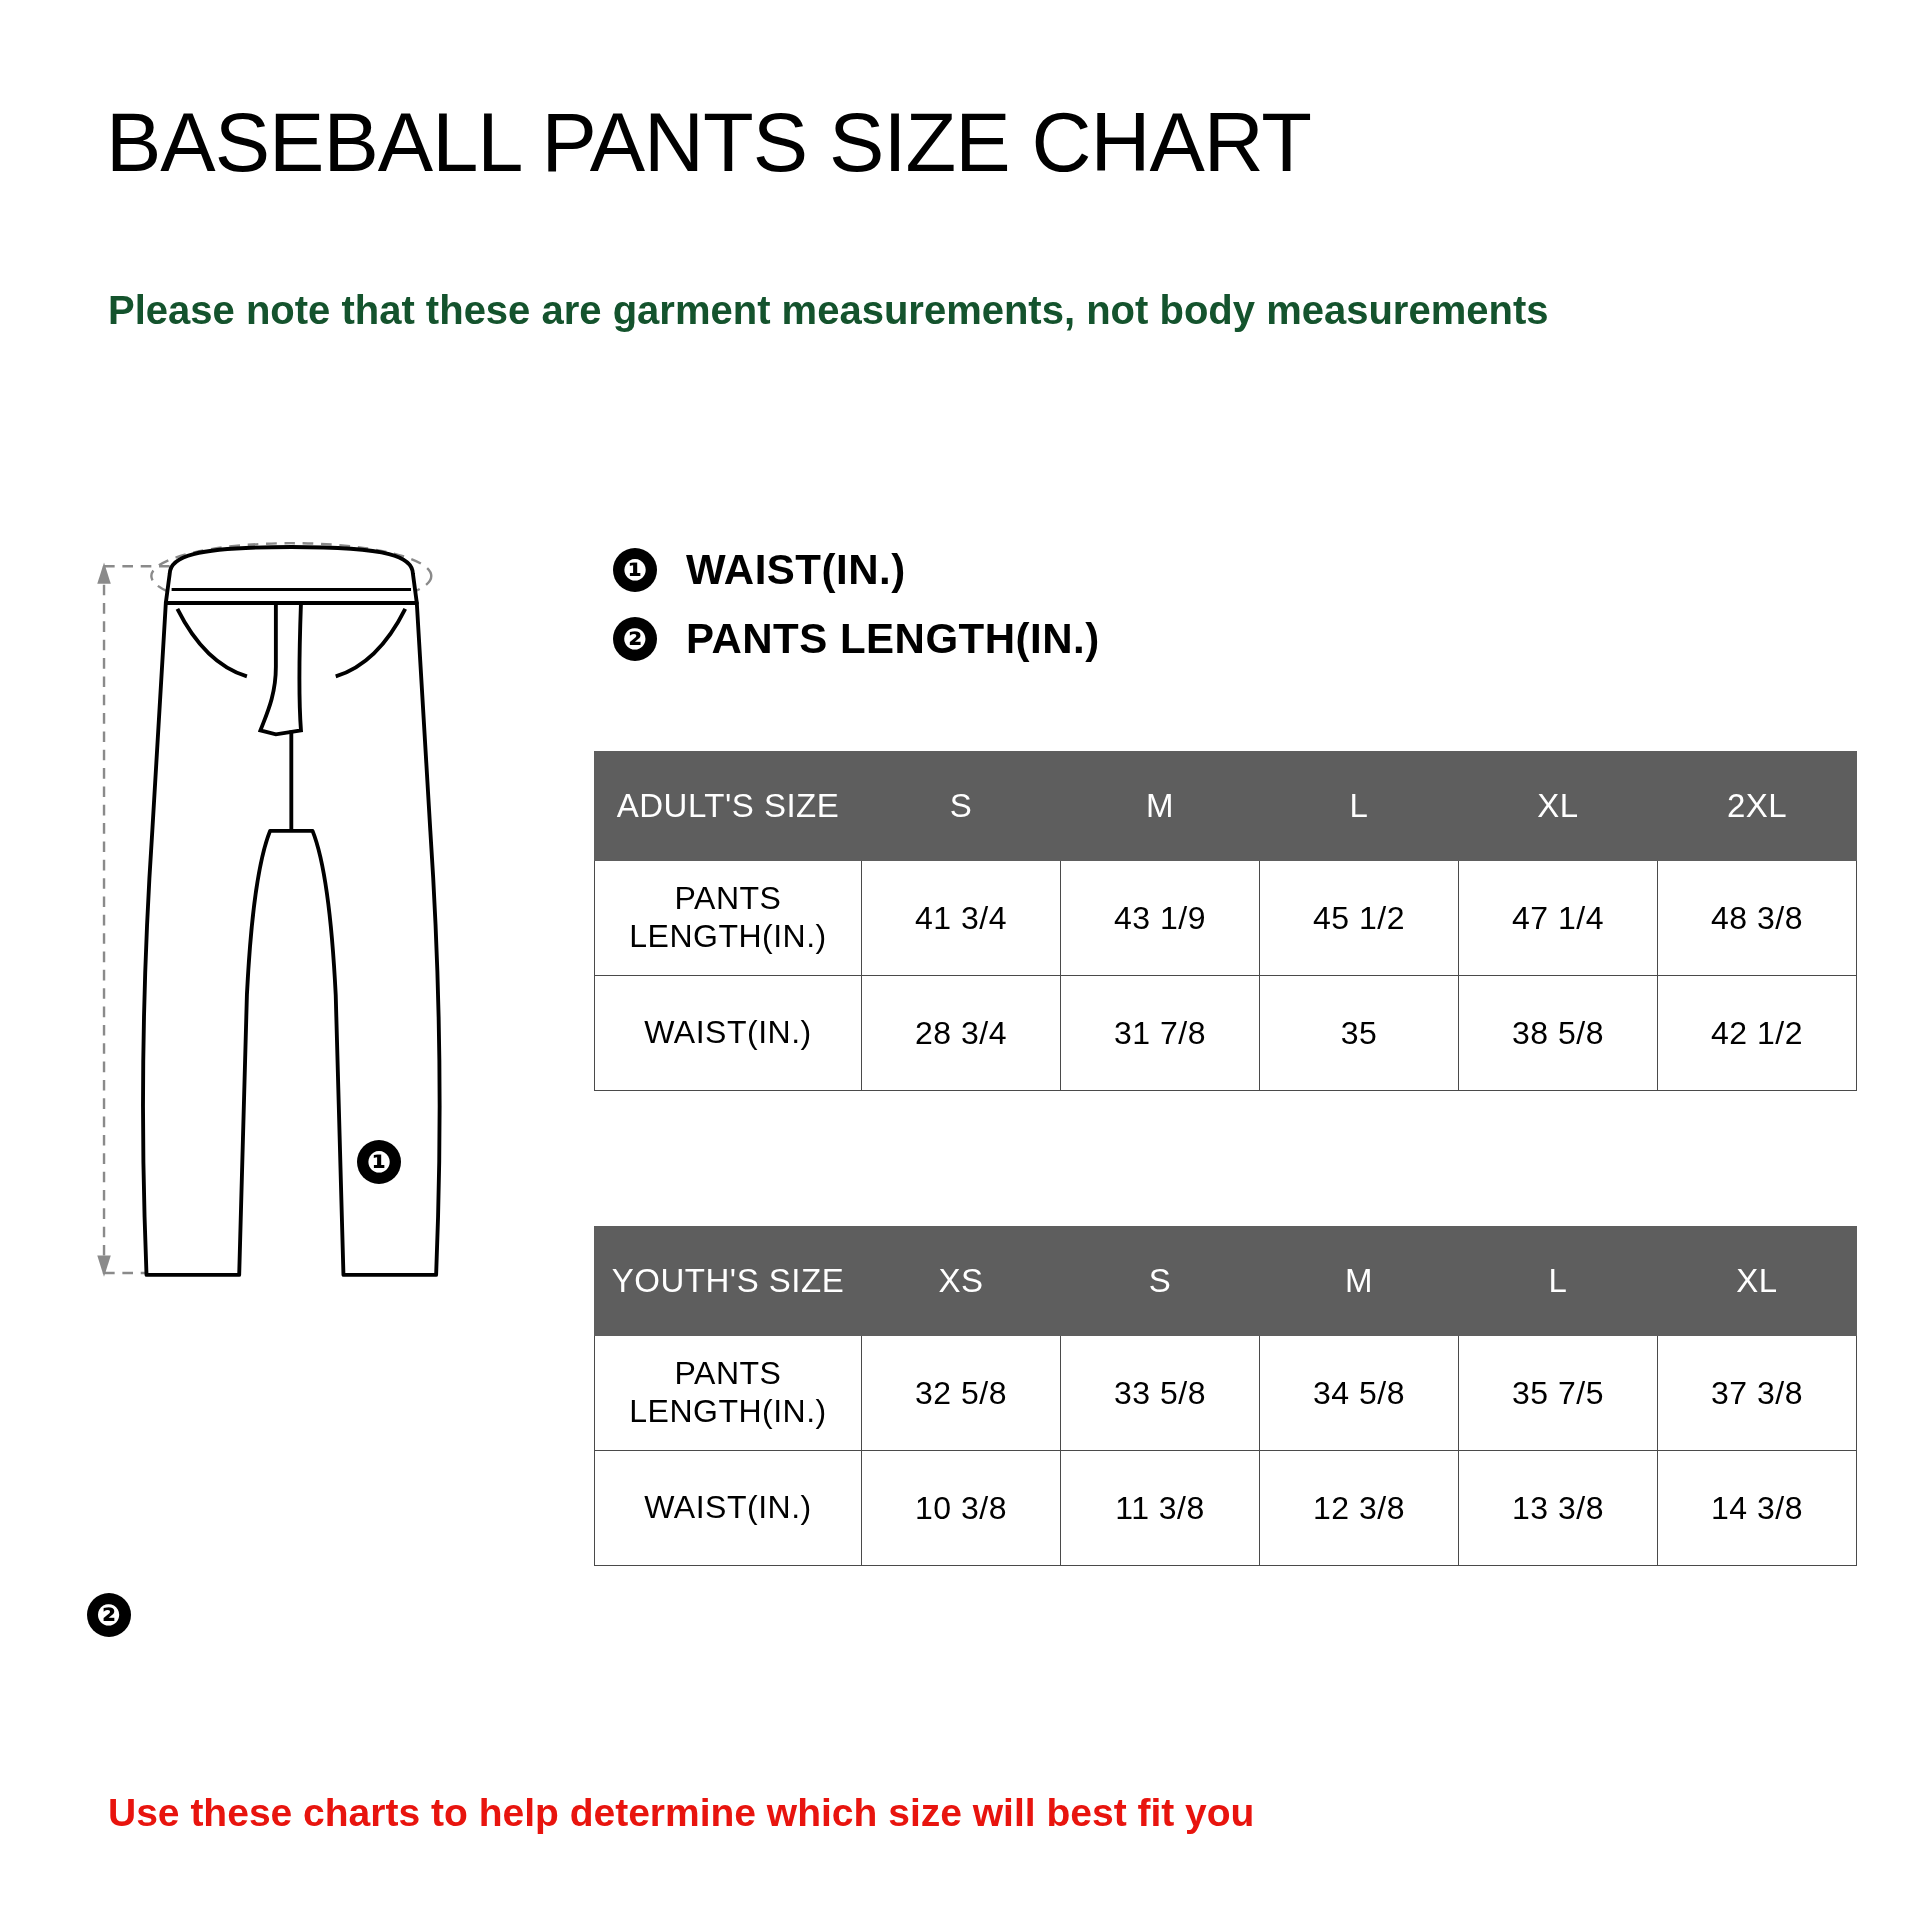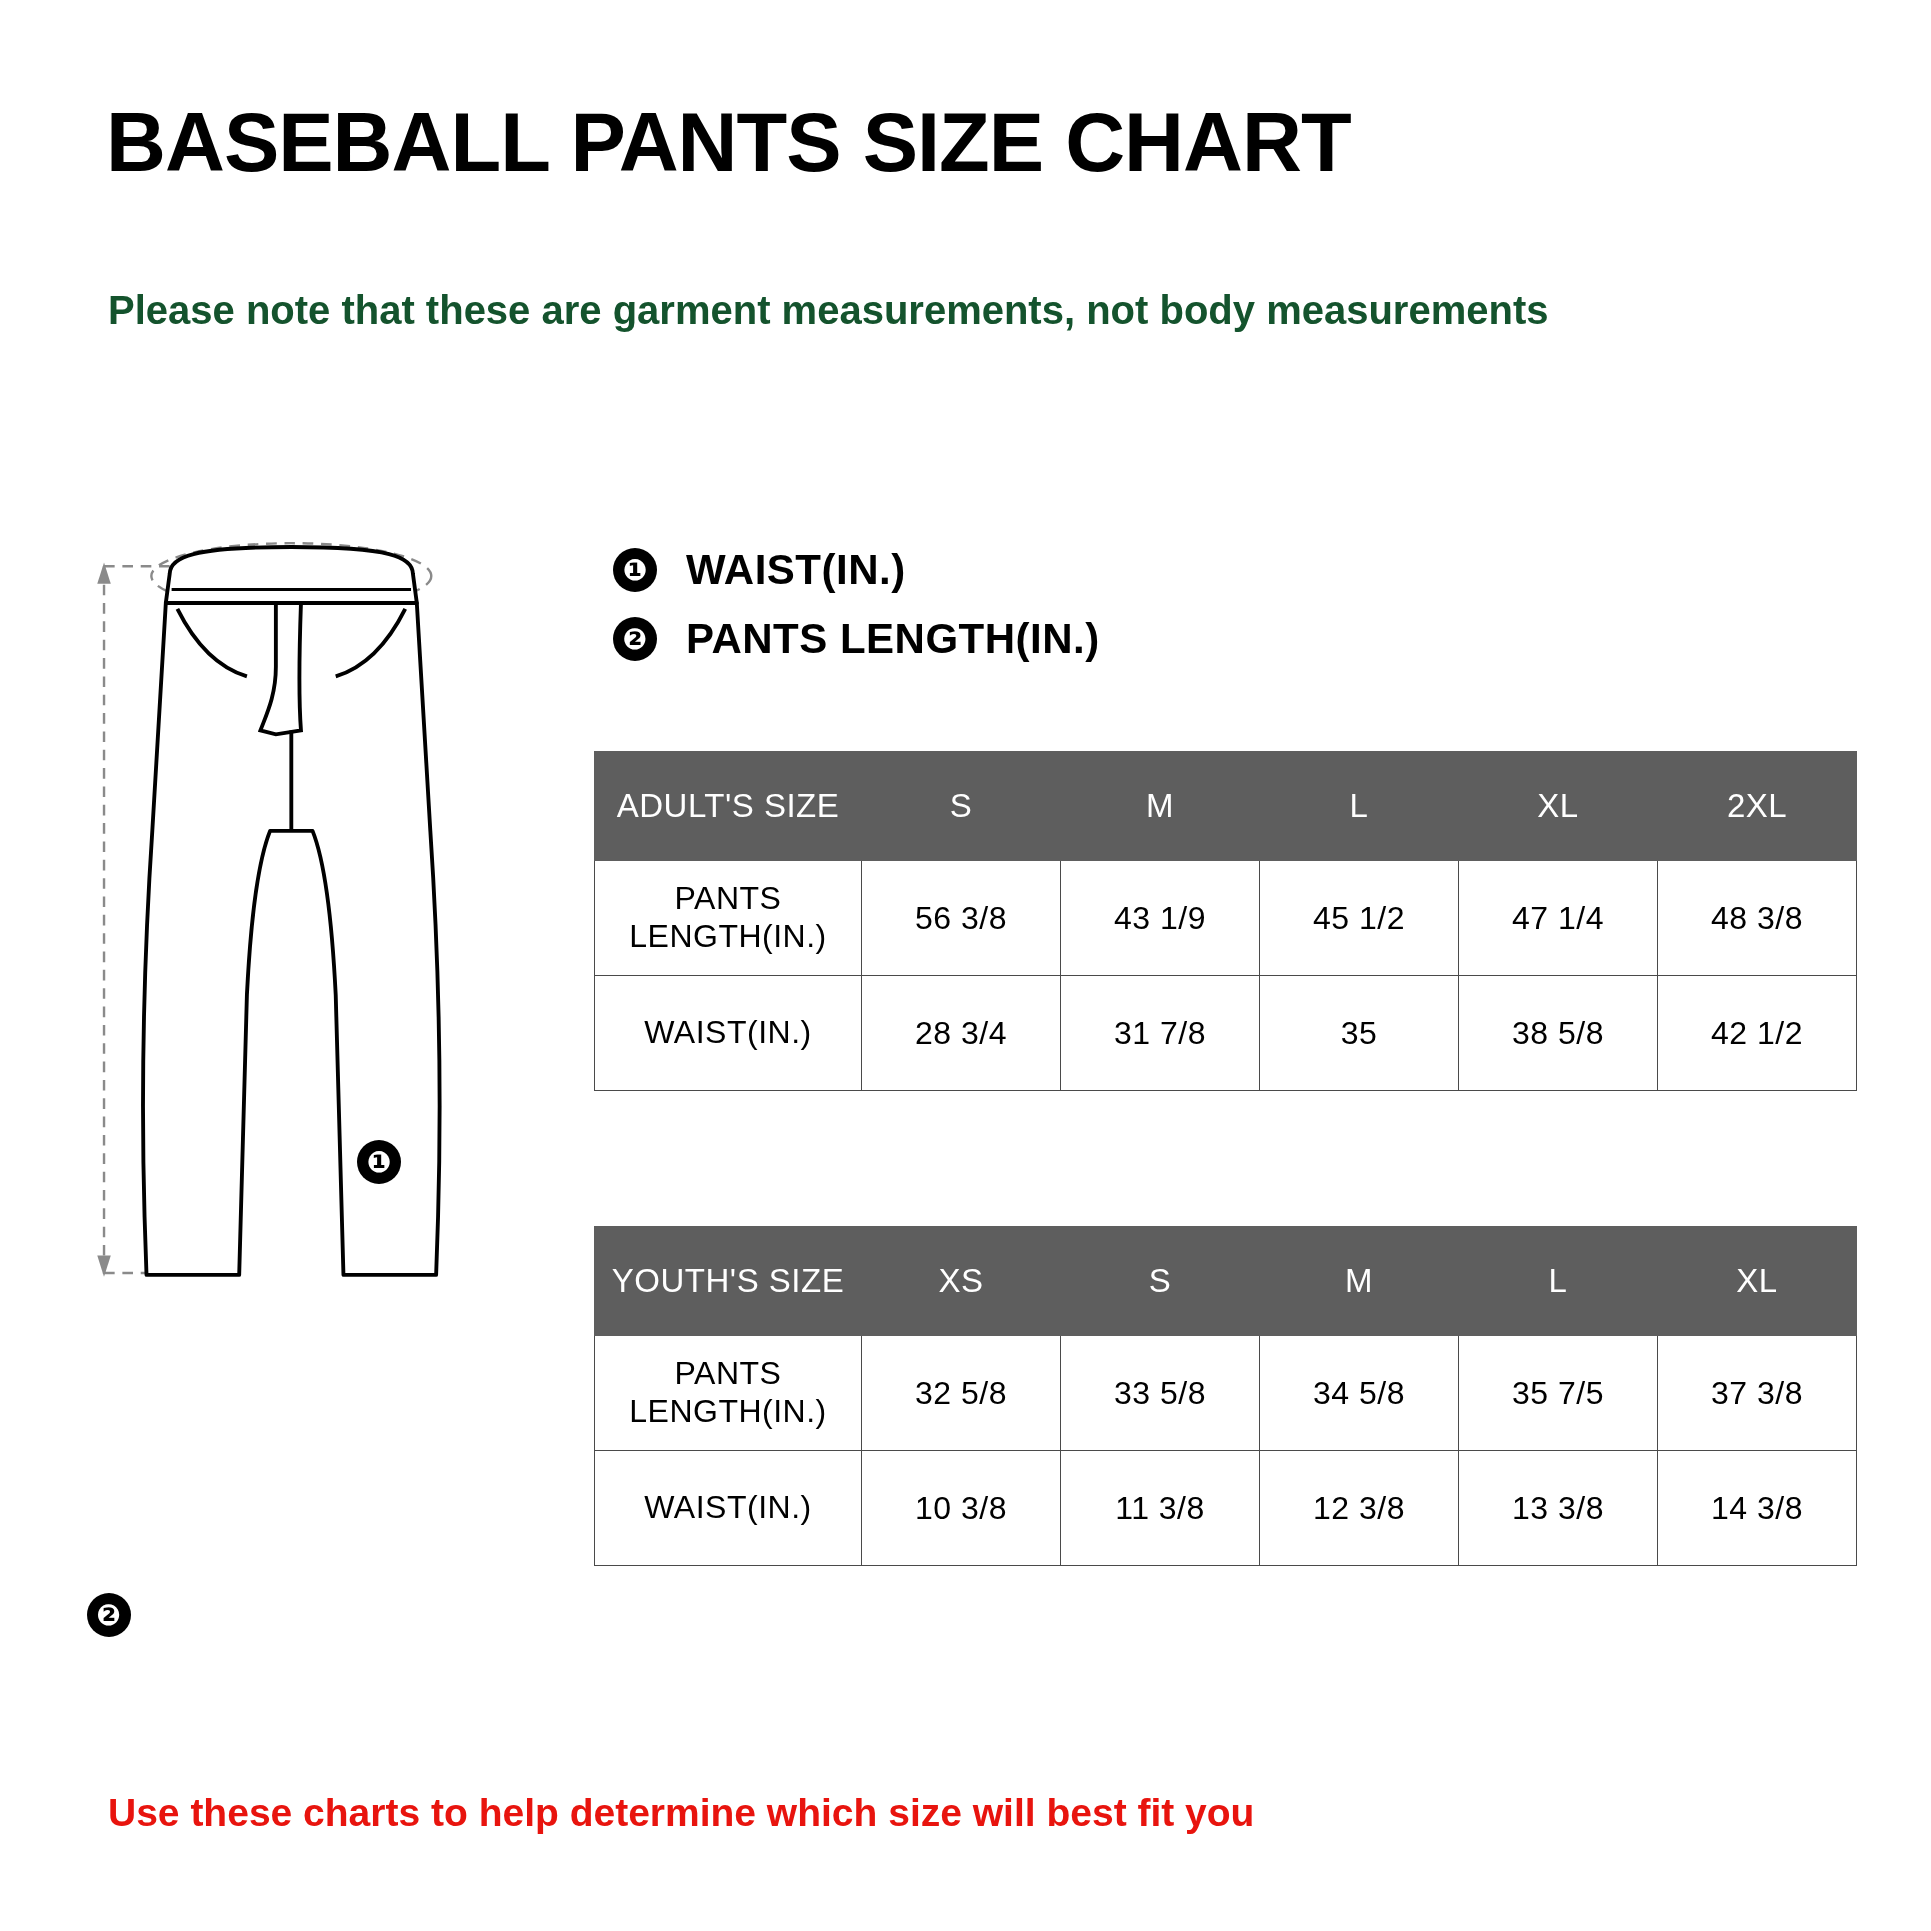--- a/index.html
+++ b/index.html
@@ -22,21 +22,21 @@
     box-sizing: border-box;
     padding: 0;
   }
 
   
   .title {
     position: absolute;
     left: 106px;
     top: 101px;
     font-size: 83px;
-    font-weight: 700;
+    font-weight: 400;
     letter-spacing: -1px;
     line-height: 1;
     color: #000;
     white-space: nowrap;
     text-align: center;
   }
 
   
   .note {
     position: absolute;
@@ -590,21 +590,21 @@
         <th style="width:198px">S</th>
         <th style="width:198px">M</th>
         <th style="width:198px">L</th>
         <th style="width:198px">XL</th>
         <th style="width:198px">2XL</th>
       </tr>
     </thead>
     <tbody>
       <tr>
         <td class="rowhead">PANTS LENGTH(IN.)</td>
-        <td>56 3/8</td>
+        <td>41 3/4</td>
         <td>43 1/9</td>
         <td>45 1/2</td>
         <td>47 1/4</td>
         <td>48 3/8</td>
       </tr>
       <tr>
         <td class="rowhead">WAIST(IN.)</td>
         <td>28 3/4</td>
         <td>31 7/8</td>
         <td>35</td>

